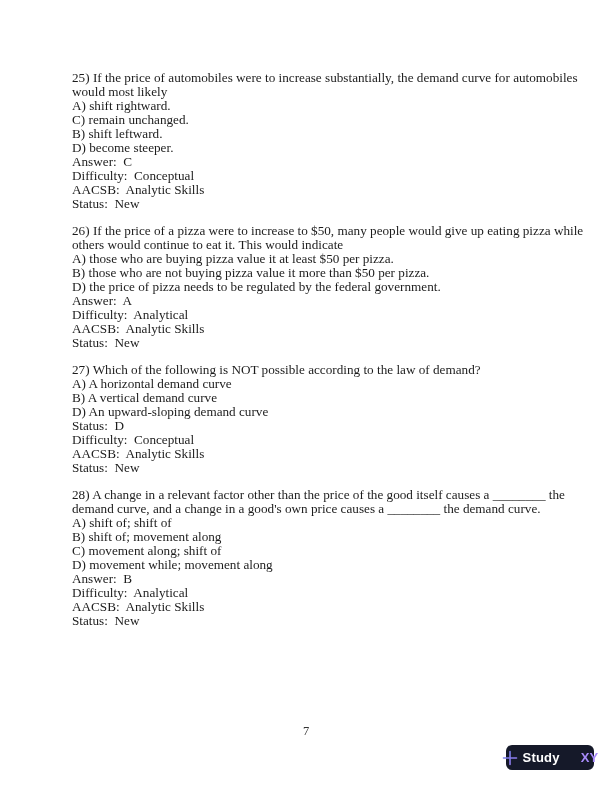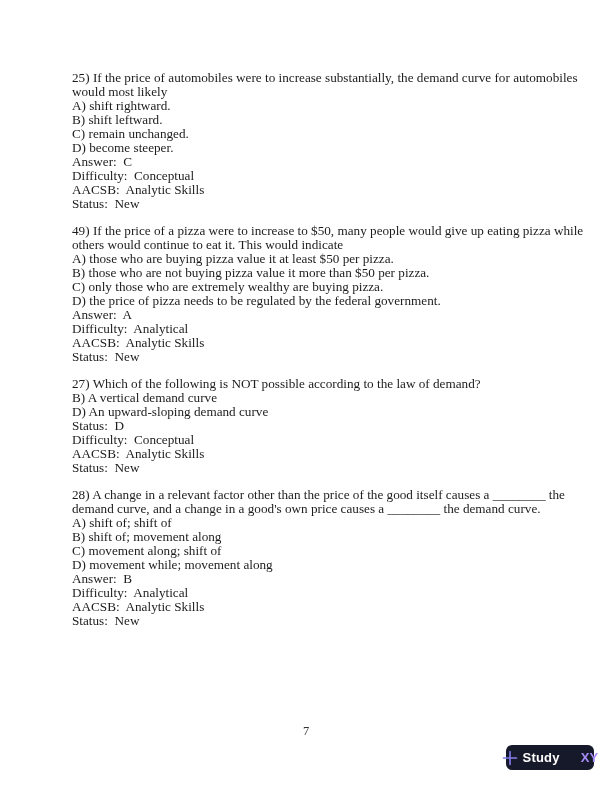--- a/index.html
+++ b/index.html
@@ -70,42 +70,42 @@
 </head>
 <body>
 
 <div class="page">
 
   <div class="content">
       <div class="question-block">
         <div class="line">25) If the price of automobiles were to increase substantially, the demand curve for automobiles</div>
         <div class="line">would most likely</div>
         <div class="line">A) shift rightward.</div>
+        <div class="line">C) remain unchanged.</div>
         <div class="line">B) shift leftward.</div>
-        <div class="line">C) remain unchanged.</div>
         <div class="line">D) become steeper.</div>
         <div class="line">Answer:  C</div>
         <div class="line">Difficulty:  Conceptual</div>
         <div class="line">AACSB:  Analytic Skills</div>
         <div class="line">Status:  New</div>
       </div>
       <div class="question-block">
-        <div class="line">49) If the price of a pizza were to increase to $50, many people would give up eating pizza while</div>
+        <div class="line">26) If the price of a pizza were to increase to $50, many people would give up eating pizza while</div>
         <div class="line">others would continue to eat it. This would indicate</div>
         <div class="line">A) those who are buying pizza value it at least $50 per pizza.</div>
         <div class="line">B) those who are not buying pizza value it more than $50 per pizza.</div>
-        <div class="line">C) only those who are extremely wealthy are buying pizza.</div>
         <div class="line">D) the price of pizza needs to be regulated by the federal government.</div>
         <div class="line">Answer:  A</div>
         <div class="line">Difficulty:  Analytical</div>
         <div class="line">AACSB:  Analytic Skills</div>
         <div class="line">Status:  New</div>
       </div>
       <div class="question-block">
         <div class="line">27) Which of the following is NOT possible according to the law of demand?</div>
+        <div class="line">A) A horizontal demand curve</div>
         <div class="line">B) A vertical demand curve</div>
         <div class="line">D) An upward-sloping demand curve</div>
         <div class="line">Status:  D</div>
         <div class="line">Difficulty:  Conceptual</div>
         <div class="line">AACSB:  Analytic Skills</div>
         <div class="line">Status:  New</div>
       </div>
       <div class="question-block">
         <div class="line">28) A change in a relevant factor other than the price of the good itself causes a ________ the</div>
         <div class="line">demand curve, and a change in a good's own price causes a ________ the demand curve.</div>

